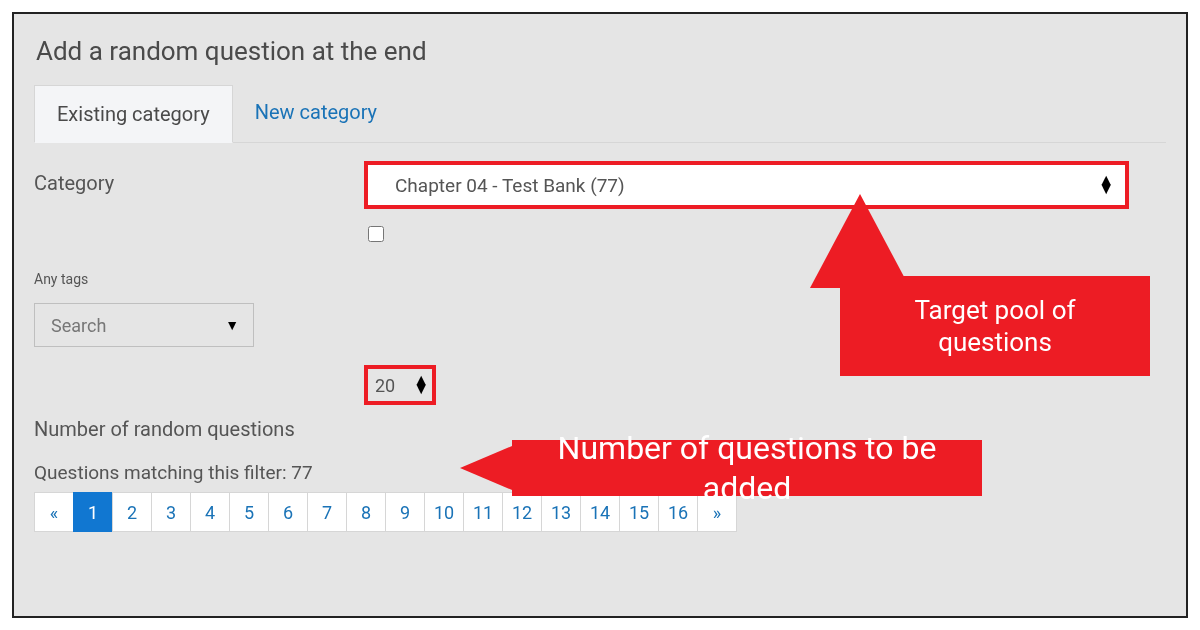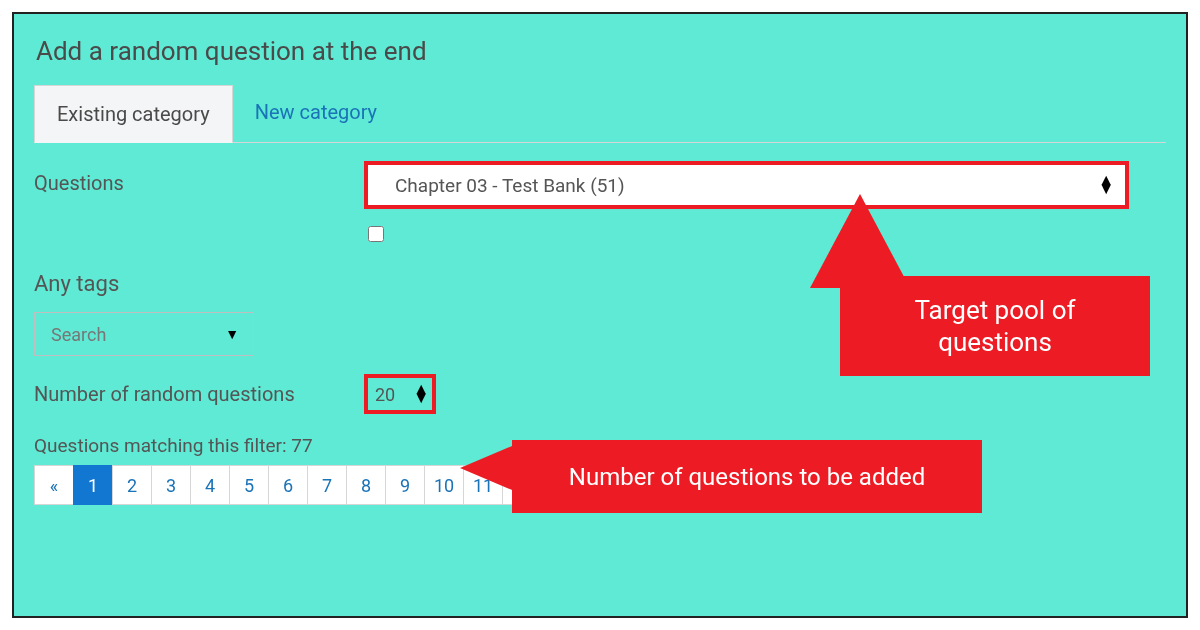--- a/index.html
+++ b/index.html
@@ -16,21 +16,21 @@
   .outer {
     width: 1200px;
     height: 630px;
     position: relative;
   }
   .frame {
     position: absolute;
     top: 12px; left: 12px;
     width: 1176px; height: 606px;
     border: 2px solid #222;
-    background: #5eead4;
+    background: #e5e5e5;
     padding: 16px 20px;
   }
   h2.title {
     margin: 6px 0 18px 2px;
     font-weight: 400;
     font-size: 26px;
     color: #4a4a4a;
   }
   .tabs {
     border-bottom: 1px solid #d6d6d6;
@@ -108,21 +108,21 @@
     border-radius: 50%;
     display: inline-flex;
     align-items: center; justify-content: center;
     font-weight: bold;
     font-size: 18px;
     margin-left: auto;
     margin-right: 24px;
   }
   .tags-field { margin-top: 8px; }
   .any-tags {
-    font-size: 22px;
+    font-size: 14px;
     color: #555;
     margin-bottom: 16px;
   }
   .tags-select {
     border: 1px solid #bfbfbf;
     width: 220px; height: 44px;
     display: flex; align-items: center;
     padding: 0 16px;
     position: relative;
     font-size: 18px;
@@ -174,41 +174,41 @@
     position: absolute;
     background: #ed1c24;
     color: #fff;
     display: flex; align-items: center; justify-content: center;
     text-align: center;
     font-size: 26px;
     line-height: 1.25;
     padding: 10px 36px;
   }
   .ann1 { top: 276px; left: 840px; width: 310px; height: 100px; }
-  .ann2 { top: 440px; left: 512px; width: 470px; height: 73px; font-size: 24px; }
+  .ann2 { top: 440px; left: 512px; width: 470px; height: 56px; font-size: 32px; }
   .arrow-svg { position: absolute; }
 </style>
 </head>
 <body>
 <div class="outer">
 
 <div class="frame">
 
   <h2 class="title">Add a random question at the end</h2>
 
   <div class="tabs">
     <div class="tab active">Existing category</div>
     <div class="tab">New category</div>
   </div>
 
   <div class="row">
-    <div class="label">Questions</div>
+    <div class="label">Category</div>
     <div class="field">
       <div class="select-box red-outline">
-        <span>Chapter 03 - Test Bank (51)</span>
+        <span>Chapter 04 - Test Bank (77)</span>
         <span class="select-arrows">
               <span>▲</span>
               <span>▼</span>
             </span>
       </div>
       <label class="sub-check">
         <input type="checkbox" style="">
       </label>
     </div>
   </div>
@@ -217,21 +217,21 @@
     <div class="field tags-field">
       <div class="any-tags">Any tags</div>
       <div class="tags-select">
         <span>Search</span>
         <span class="tri">▼</span>
       </div>
     </div>
   </div>
 
   <div class="row" style="margin-top:10px;">
-    <div class="label" style="padding-top:8px;">Number of random questions</div>
+    <div class="label" style="padding-top:8px;margin-top:44px;">Number of random questions</div>
     <div class="field">
       <div class="numrand red-outline">
         <span>20</span>
         <span class="select-arrows" style="right:6px;">
               <span>▲</span>
               <span>▼</span>
             </span>
       </div>
     </div>
   </div>

